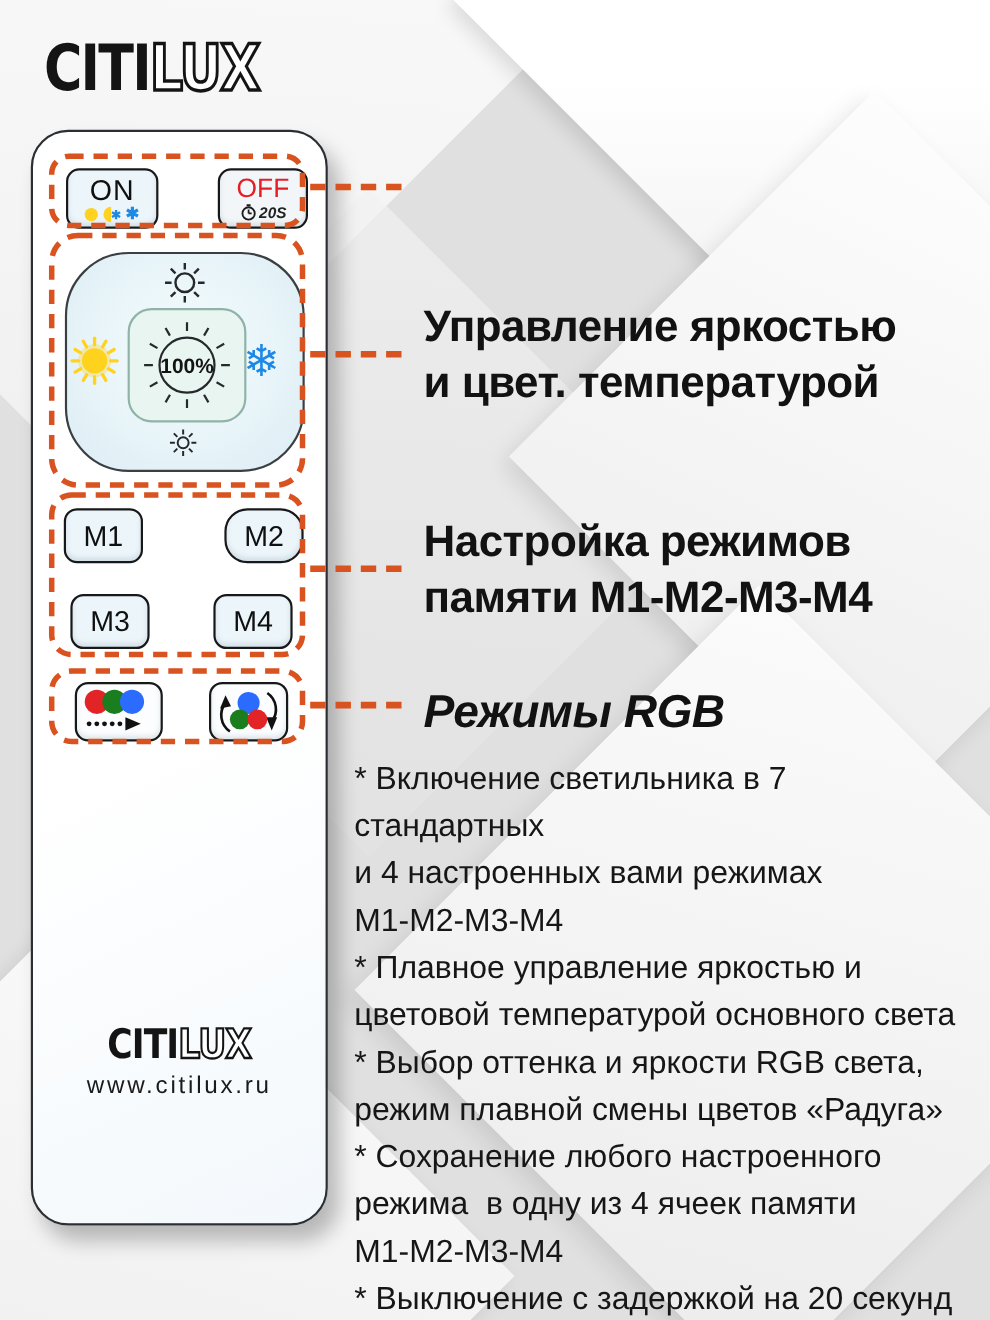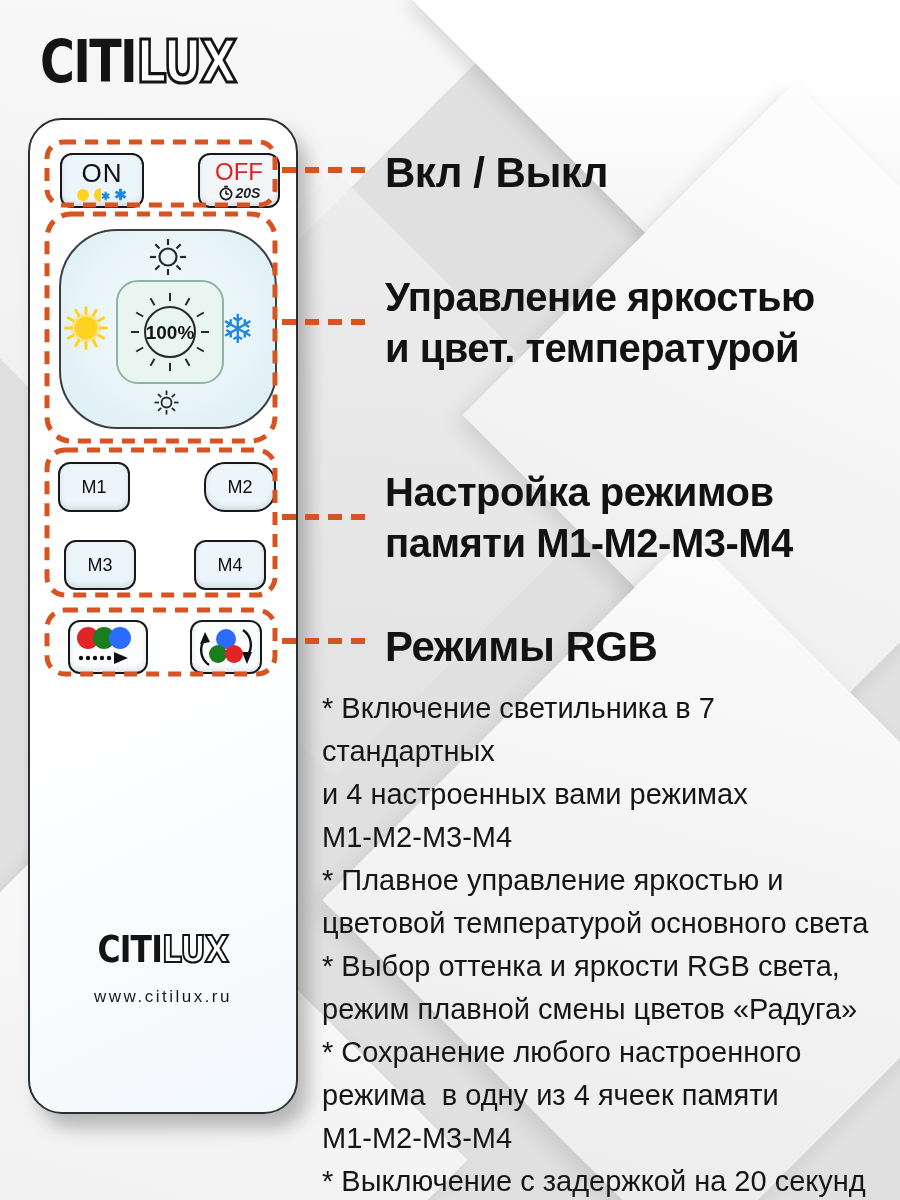--- a/index.html
+++ b/index.html
@@ -53,46 +53,46 @@
     background:radial-gradient(circle at 50% 45%, #eef8fb 30%, #dcedf4);
     border:2px solid #3a3f42; border-radius:58px;}
   .pad-ico{position:absolute;}
   .center-btn{position:absolute; left:55px; top:49px; width:104px; height:100px;
     background:#e9f5f1; border:2px solid #8fb3a8; border-radius:22px;
     display:flex; align-items:center; justify-content:center;}
   .snow{font-size:40px; line-height:1; color:#1e88e5;}
 
   
   .btn-mem{width:68px; height:46px;}
-  .btn-mem .cap{font-size:18px; color:#101010;}
+  .btn-mem .cap{font-size:26px; color:#101010;}
   .m1{left:28px; top:342px;} .m2{left:174px; top:342px;border-radius:21px;}
   .m3{left:34px; top:420px;} .m4{left:164px; top:420px;}
 
   
   .btn-rgb{background:#fbfdfe;}
   .rgb-seq{left:38px; top:500px; width:76px; height:50px;}
   .rgb-cycle{left:160px; top:500px; width:68px; height:50px;}
 
   
   .logo-bottom{position:absolute; left:0; top:808px; width:100%; text-align:center;}
   .logo-bottom .word{display:inline-block; font-family:"DejaVu Sans",sans-serif; font-weight:bold;
     font-size:37px; letter-spacing:-1px; transform:scaleX(.85); white-space:nowrap;}
   .logo-bottom .word .logo-outline{-webkit-text-stroke:2.2px #141414;}
-  .site{margin-top:16px; font-size:17px; letter-spacing:2.5px; color:#1a1a1a;}
+  .site{margin-top:3px; font-size:22px; letter-spacing:2.5px; color:#1a1a1a;}
 
   
   .overlay{position:absolute; left:0; top:0; pointer-events:none;}
 
   
   .headline{position:absolute; font-weight:bold; color:#121212; font-size:40px;
     line-height:51px; white-space:pre-line; letter-spacing:-.5px;}
   .h1{left:385px; top:147px; font-size:42px;}
   .h2{left:385px; top:272px;}
   .h3{left:385px; top:467px;}
-  .h4{left:385px; top:621px; font-size:42px;}
+  .h4{left:385px; top:621px; font-size:42px;font-style:italic;}
   .features{position:absolute; left:322px; top:687px; width:566px;}
   .features p{margin:0; font-size:29px; line-height:43px; color:#161616; white-space:pre-wrap;}
 </style>
 </head>
 <body>
 
 <div class="canvas">
 
   <div class="bg">
     <div class="shape d5"></div>
@@ -260,21 +260,20 @@
       <rect x="47" y="610" width="228" height="64" rx="18"></rect>
     </g>
     <g stroke="#d8531f" stroke-width="6" stroke-dasharray="14 9">
       <line x1="282" y1="170" x2="372" y2="170"></line>
       <line x1="282" y1="322" x2="372" y2="322"></line>
       <line x1="282" y1="517" x2="372" y2="517"></line>
       <line x1="282" y1="641" x2="372" y2="641"></line>
     </g>
   </svg>
 
-  <div class="headline h1">Вкл / Выкл</div>
   <div class="headline h2">Управление яркостью
 и цвет. температурой</div>
   <div class="headline h3">Настройка режимов
 памяти M1-M2-M3-M4</div>
   <div class="headline h4">Режимы RGB</div>
 
   <div class="features">
     <p>* Включение светильника в 7 стандартных
 и 4 настроенных вами режимах
 M1-M2-M3-M4</p>

